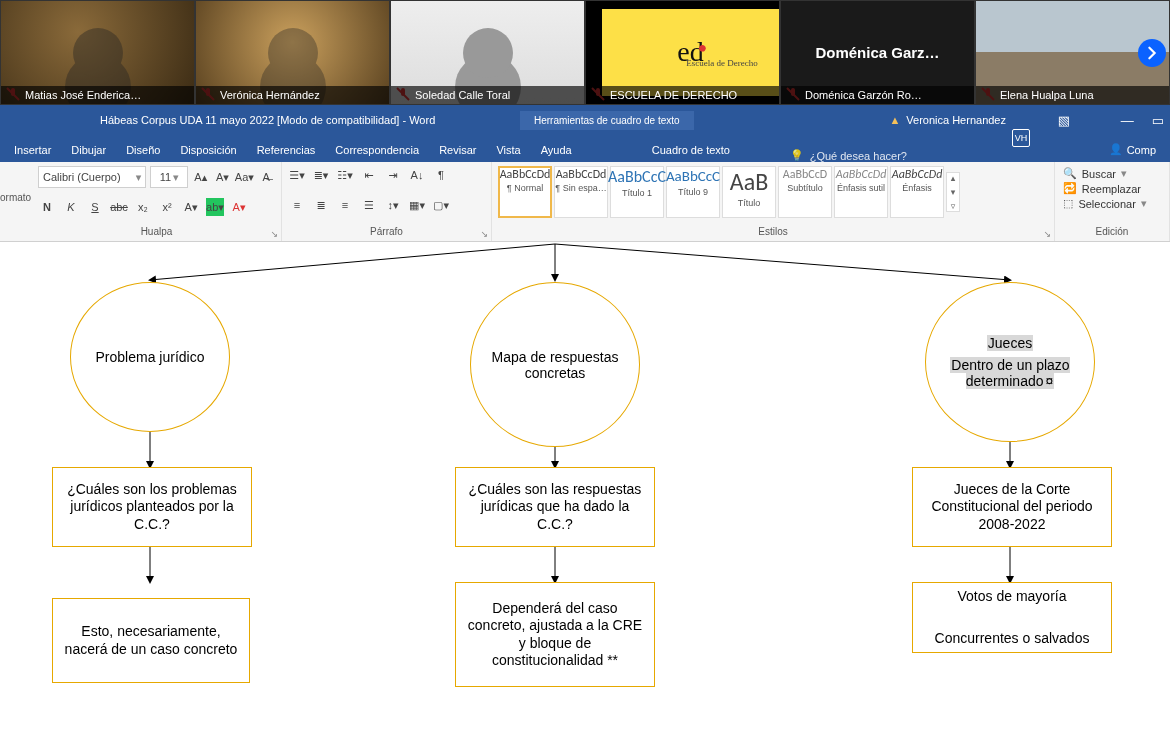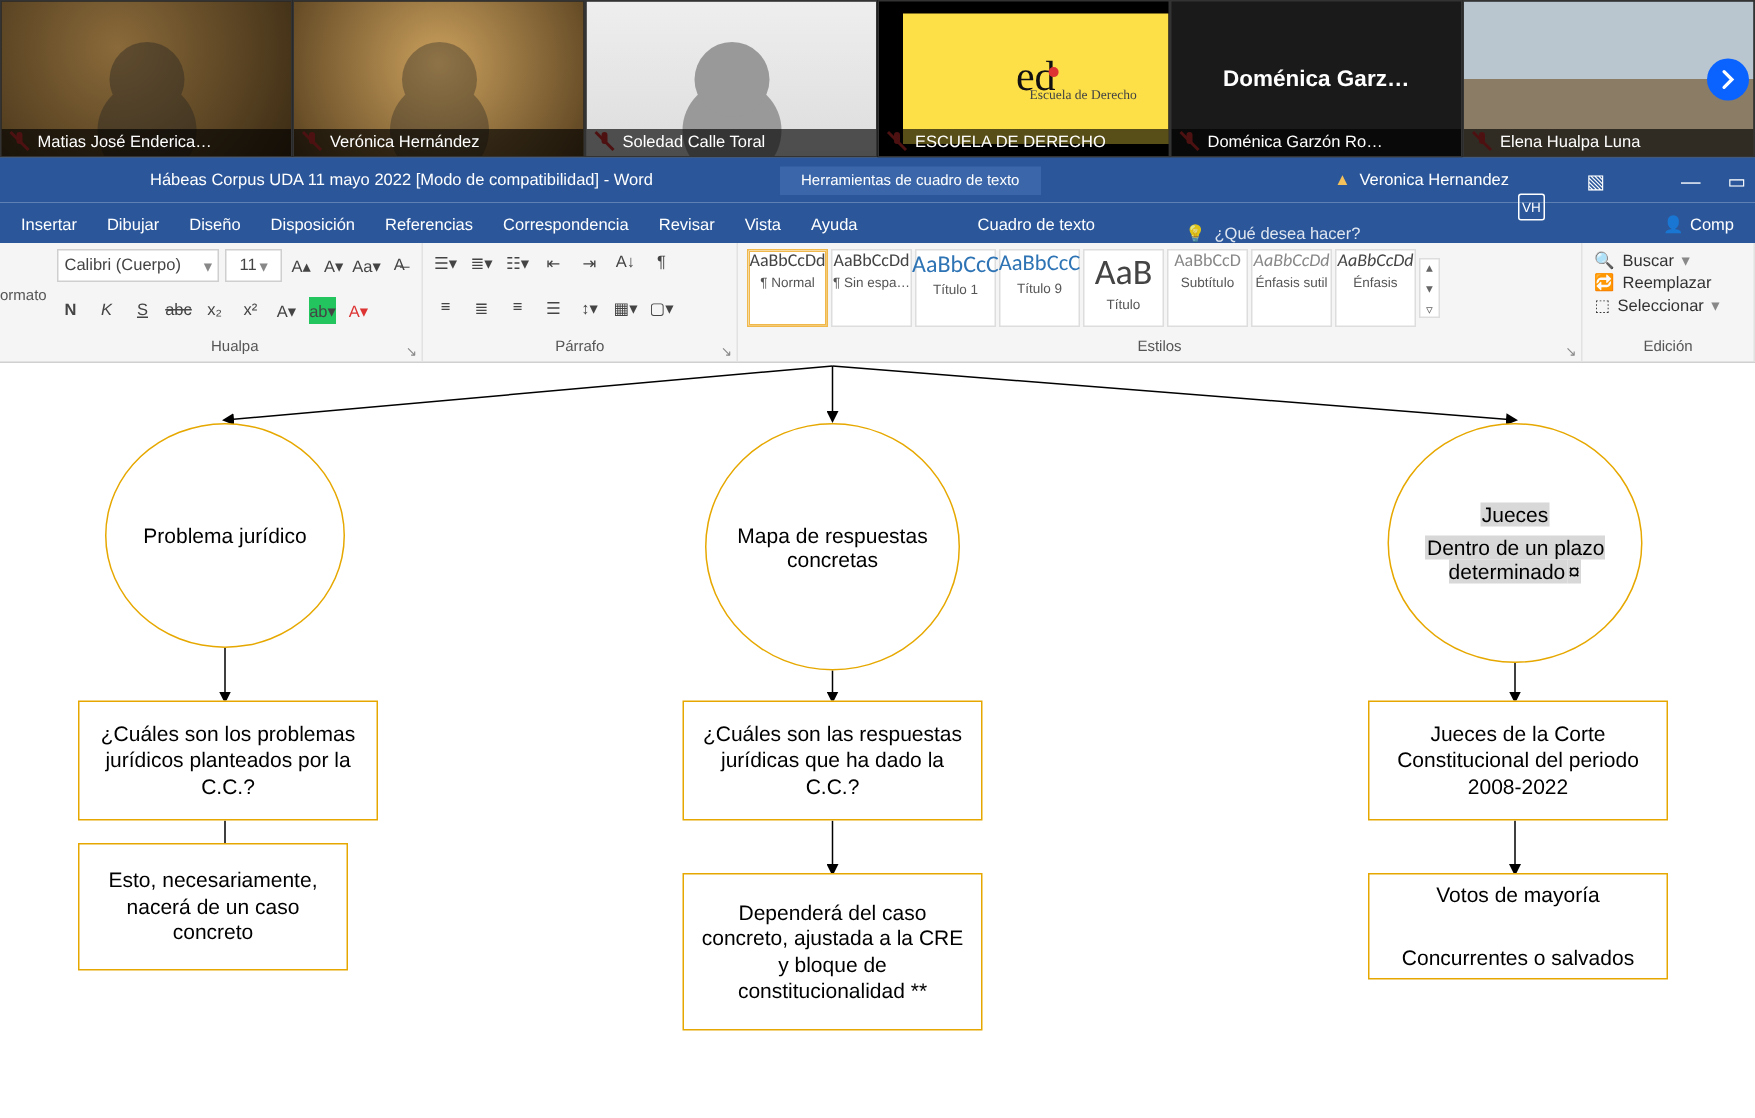--- a/index.html
+++ b/index.html
@@ -440,21 +440,21 @@
     <line x1="1010" y1="200" x2="1010" y2="225" stroke="#000" marker-end="url(#ah)"></line>
     <line x1="1010" y1="305" x2="1010" y2="340" stroke="#000" marker-end="url(#ah)"></line>
   </svg>
 
   <div class="bubble" style="left:70px; top:40px; width:160px; height:150px">
     <span>Problema jurídico</span>
   </div>
   <div class="box" style="left:52px; top:225px; width:200px; height:80px">
     <span>¿Cuáles son los problemas jurídicos planteados por la C.C.?</span>
   </div>
-  <div class="box" style="left:52px; top:320px; width:180px; height:85px">
+  <div class="box" style="left:52px; top:356px; width:198px; height:85px">
     <span>Esto, necesariamente, nacerá de un caso concreto</span>
   </div>
 
   <div class="bubble" style="left:470px; top:40px; width:170px; height:165px">
     <span>Mapa de respuestas concretas</span>
   </div>
   <div class="box" style="left:455px; top:225px; width:200px; height:80px">
     <span>¿Cuáles son las respuestas jurídicas que ha dado la C.C.?</span>
   </div>
   <div class="box" style="left:455px; top:340px; width:200px; height:105px">

